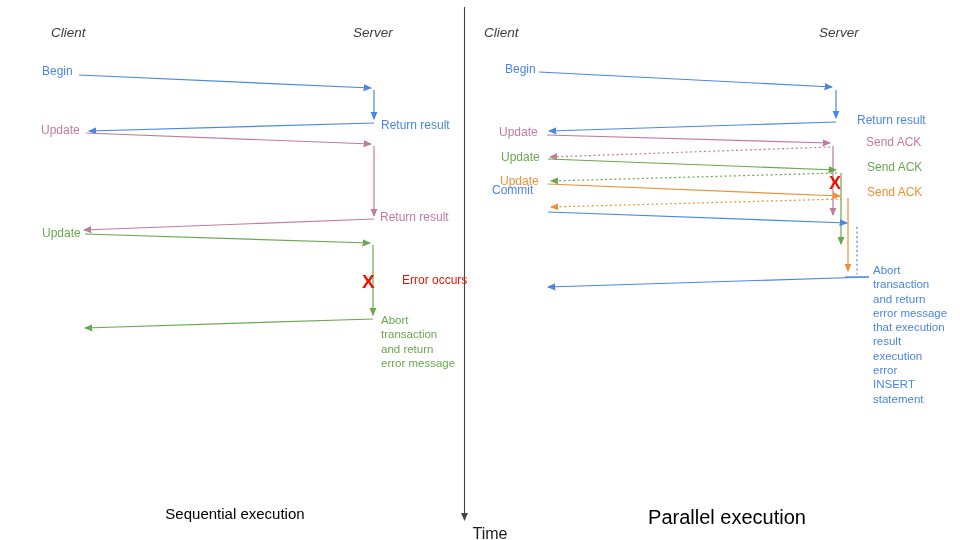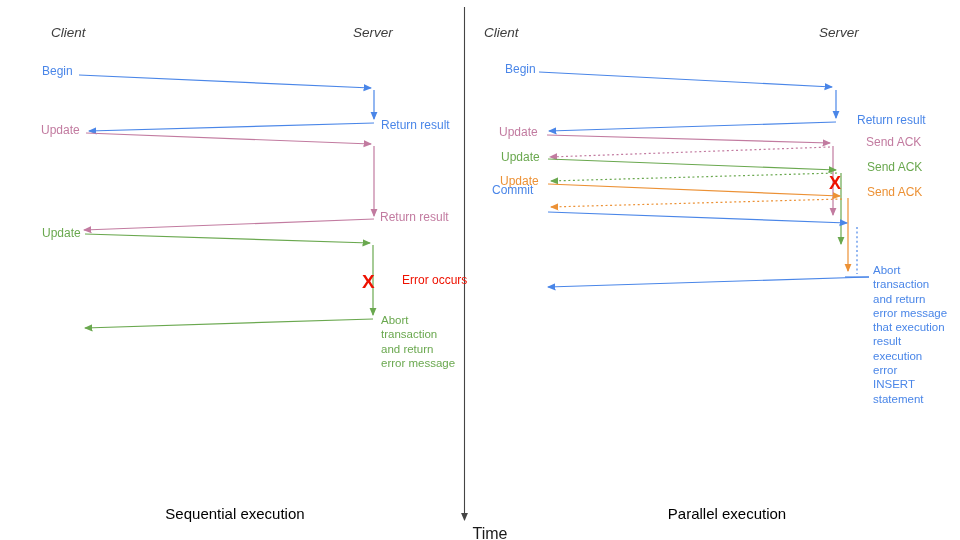--- a/index.html
+++ b/index.html
@@ -112,14 +112,14 @@
       <span>transaction</span>
       <span>and return</span>
       <span>error message</span>
       <span>that execution</span>
       <span>result</span>
       <span>execution</span>
       <span>error</span>
       <span>INSERT</span>
       <span>statement</span>
     </div>
-    <span class="lbl center" style="left: 727px; top: 506px; color: rgb(0, 0, 0); font-size: 15px;">Parallel execution</span>
+    <span class="lbl center" style="left: 727px; top: 506px; color: rgb(0, 0, 0); font-size: 20px;">Parallel execution</span>
   </div>
 
 </body></html>

